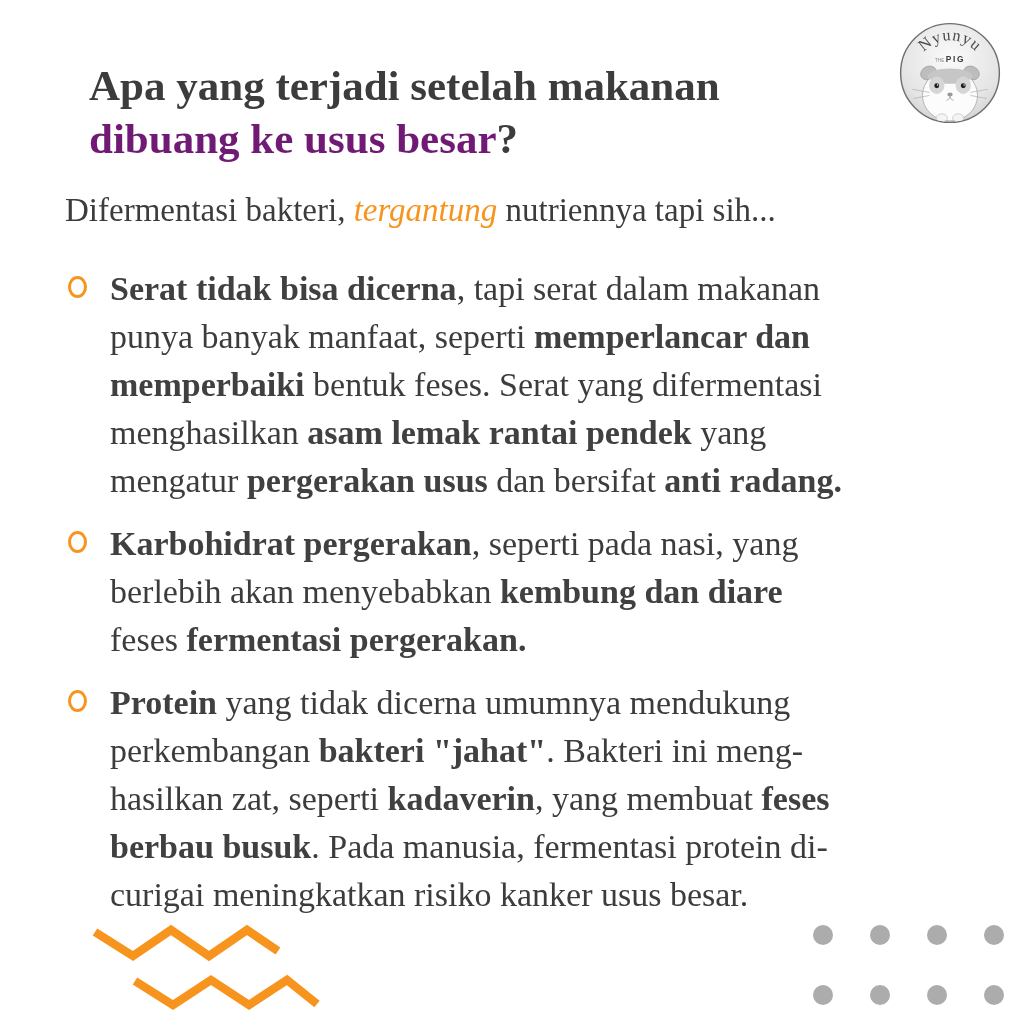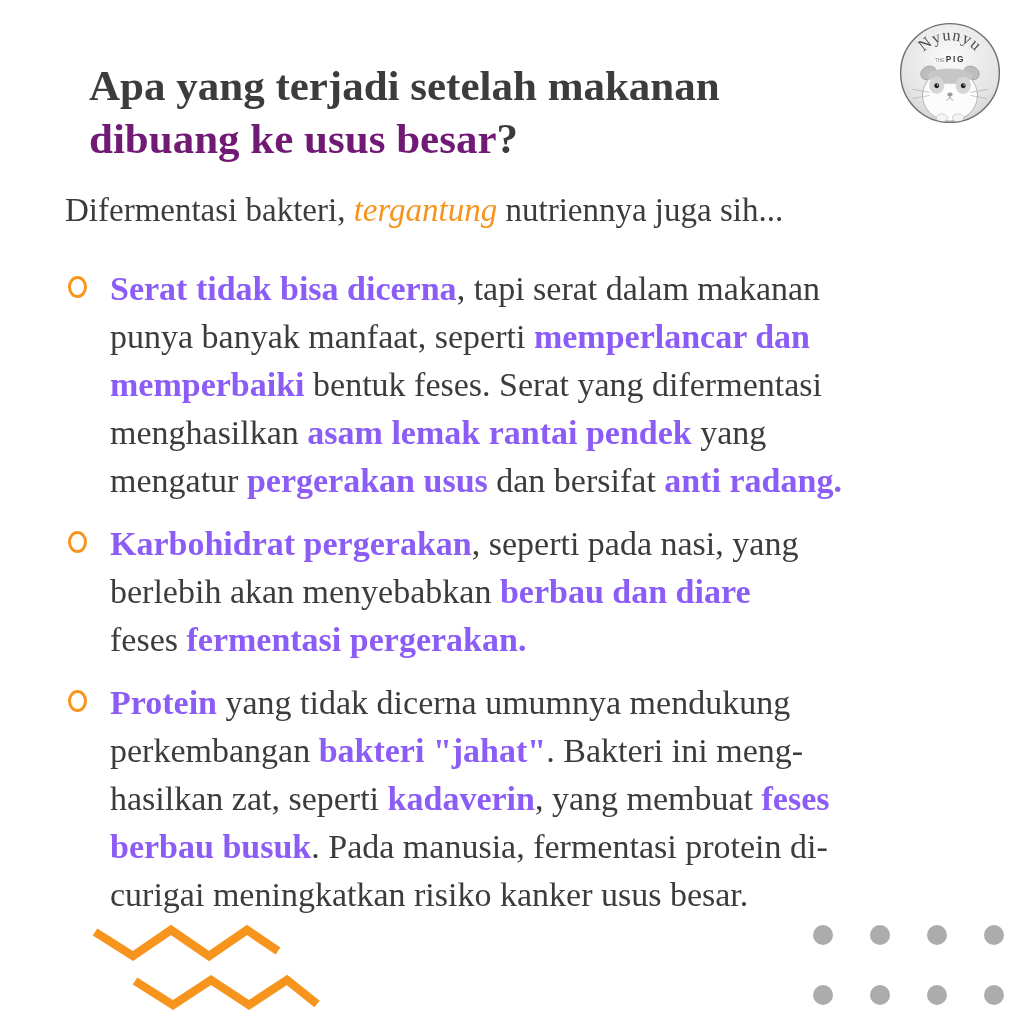--- a/index.html
+++ b/index.html
@@ -24,21 +24,21 @@
   
   ul.bullets { list-style:none; margin:36px 0 0 68px; padding:0;
     font-size:34px; line-height:48px; }
   ul.bullets li { position:relative; padding-left:42px; white-space:nowrap;
     margin:0 0 15px 0; }
   .ring {
     position:absolute; left:0; top:11px; width:13px; height:16px;
     border:3.5px solid #F7941E; border-radius:50%; box-sizing:content-box;
     display:inline-block;
   }
-  .hl { color:#8b5cf6; font-weight:bold; }
+  .hl { color:#404040; font-weight:bold; }
   
   .logo { position:absolute; left:899px; top:22px; width:102px; height:102px; }
   
   .zigzag { position:absolute; left:85px; top:920px; width:245px; height:95px; }
   
   .dots {
     position:absolute; left:813px; top:925px;
     display:grid; grid-template-columns:repeat(4,20px); grid-auto-rows:20px;
     column-gap:37px; row-gap:40px;
   }
@@ -80,30 +80,30 @@
       <ellipse cx="50" cy="71" rx="2.6" ry="1.8" fill="#9A9A9A"></ellipse>
       <path d="M50 72.5 Q50 76 46.5 77 M50 72.5 Q50 76 53.5 77" stroke="#9A9A9A" stroke-width="0.7" fill="none"></path>
       <path d="M30 69 L13 66 M30 72 L14 75 M70 69 L87 66 M70 72 L86 75" stroke="#B2B2B2" stroke-width="0.7"></path>
       <ellipse cx="42" cy="94" rx="5.5" ry="4" fill="#F4F4F4" stroke="#AFAFAF" stroke-width="0.5"></ellipse>
       <ellipse cx="58" cy="94" rx="5.5" ry="4" fill="#F4F4F4" stroke="#AFAFAF" stroke-width="0.5"></ellipse>
     </g>
   </svg>
 
   <h1 class="title"><span>Apa yang terjadi setelah makanan</span><br><span class="t-orange">dibuang ke usus besar</span><span>?</span></h1>
 
-  <p class="subtitle"><span>Difermentasi bakteri, </span><span class="hl-light">tergantung</span><span> nutriennya juga sih...</span></p>
+  <p class="subtitle"><span>Difermentasi bakteri, </span><span class="hl-light">tergantung</span><span> nutriennya tapi sih...</span></p>
 
   <ul class="bullets">
 
     <li>
       <span class="ring"></span><span class="hl">Serat tidak bisa dicerna</span><span>, tapi serat dalam makanan</span><br><span>punya banyak manfaat, seperti </span><span class="hl">memperlancar dan</span><br><span class="hl">memperbaiki</span><span> bentuk feses. Serat yang difermentasi</span><br><span>menghasilkan </span><span class="hl">asam lemak rantai pendek</span><span> yang</span><br><span>mengatur </span><span class="hl">pergerakan usus</span><span> dan bersifat </span><span class="hl">anti radang.</span>
     </li>
 
     <li>
-      <span class="ring"></span><span class="hl">Karbohidrat pergerakan</span><span>, seperti pada nasi, yang</span><br><span>berlebih akan menyebabkan </span><span class="hl">berbau dan diare</span><br><span>feses </span><span class="hl">fermentasi pergerakan.</span>
+      <span class="ring"></span><span class="hl">Karbohidrat pergerakan</span><span>, seperti pada nasi, yang</span><br><span>berlebih akan menyebabkan </span><span class="hl">kembung dan diare</span><br><span>feses </span><span class="hl">fermentasi pergerakan.</span>
     </li>
 
     <li>
       <span class="ring"></span><span class="hl">Protein</span><span> yang tidak dicerna umumnya mendukung</span><br><span>perkembangan </span><span class="hl">bakteri "jahat"</span><span>. Bakteri ini meng-</span><br><span>hasilkan zat, seperti </span><span class="hl">kadaverin</span><span>, yang membuat </span><span class="hl">feses</span><br><span class="hl">berbau busuk</span><span>. Pada manusia, fermentasi protein di-</span><br><span>curigai meningkatkan risiko kanker usus besar.</span>
     </li>
 
   </ul>
 
   <svg class="zigzag" viewBox="0 0 245 95" aria-hidden="true">
     <polyline points="10,12 48,36 86,10 124,36 162,10 193,31" fill="none" stroke="#F7941E" stroke-width="8.5"></polyline>

